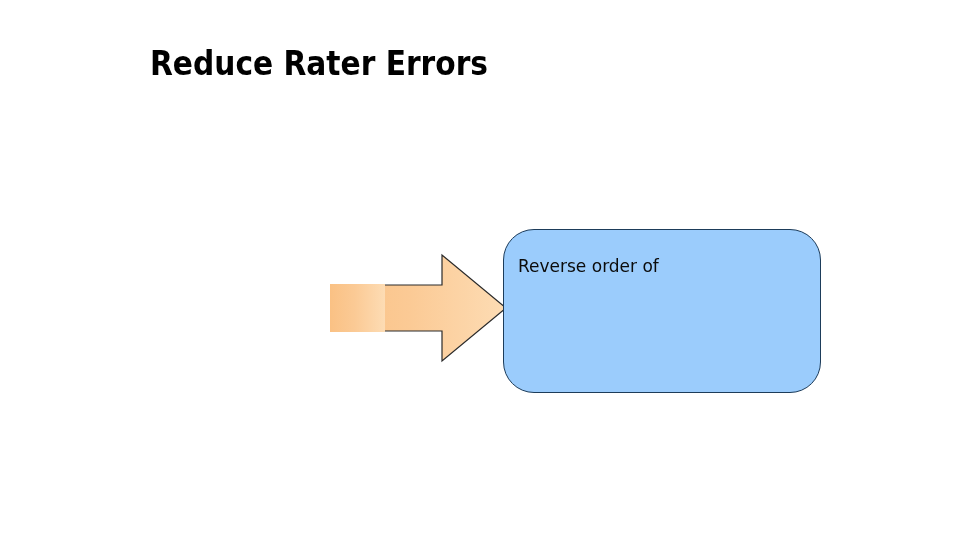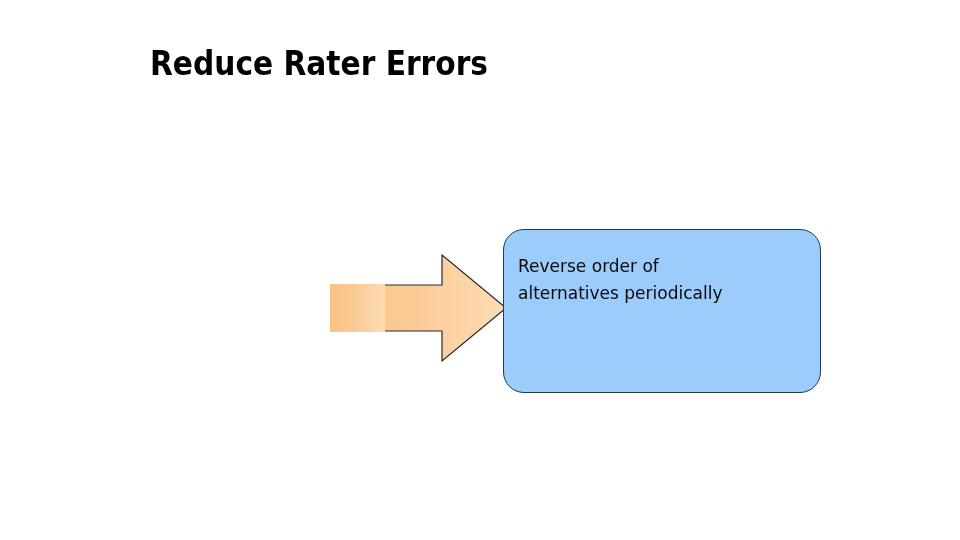--- a/index.html
+++ b/index.html
@@ -77,21 +77,21 @@
 
   
   #blue-box {
     position: absolute;
     left: 503px;
     top: 229px;
     width: 318px;
     height: 164px;
     box-sizing: border-box;
     border: 1px solid #1d3c5a;
-    border-radius: 21px;
+    border-radius: 31px;
     background: #9BCCFC;
   }
   #blue-text {
     position: absolute;
     left: 14px;
     top: 23px;
     width: 286px;
     font-family: "DejaVu Sans", "Liberation Sans", sans-serif;
     font-size: 17px;
     font-weight: normal;
@@ -118,17 +118,16 @@
         </linearGradient>
       </defs>
       <path d="M 0,33 L 112,33 L 112,3 L 176,56 L 112,109 L 112,79 L 0,79 Z" fill="url(#arrowGrad)" stroke="#2A2A2A" stroke-width="1.2" stroke-linejoin="miter"></path>
       <rect x="0" y="32" width="55" height="48" fill="url(#arrowGrad)" stroke="none"></rect>
     </svg>
   </div>
 
   <div id="blue-box">
     <div id="blue-text">
       <span class="blue-line">Reverse order of</span>
-      <span class="blue-line">alternatives periodically</span>
     </div>
   </div>
 
 </div>
 
 </body></html>

